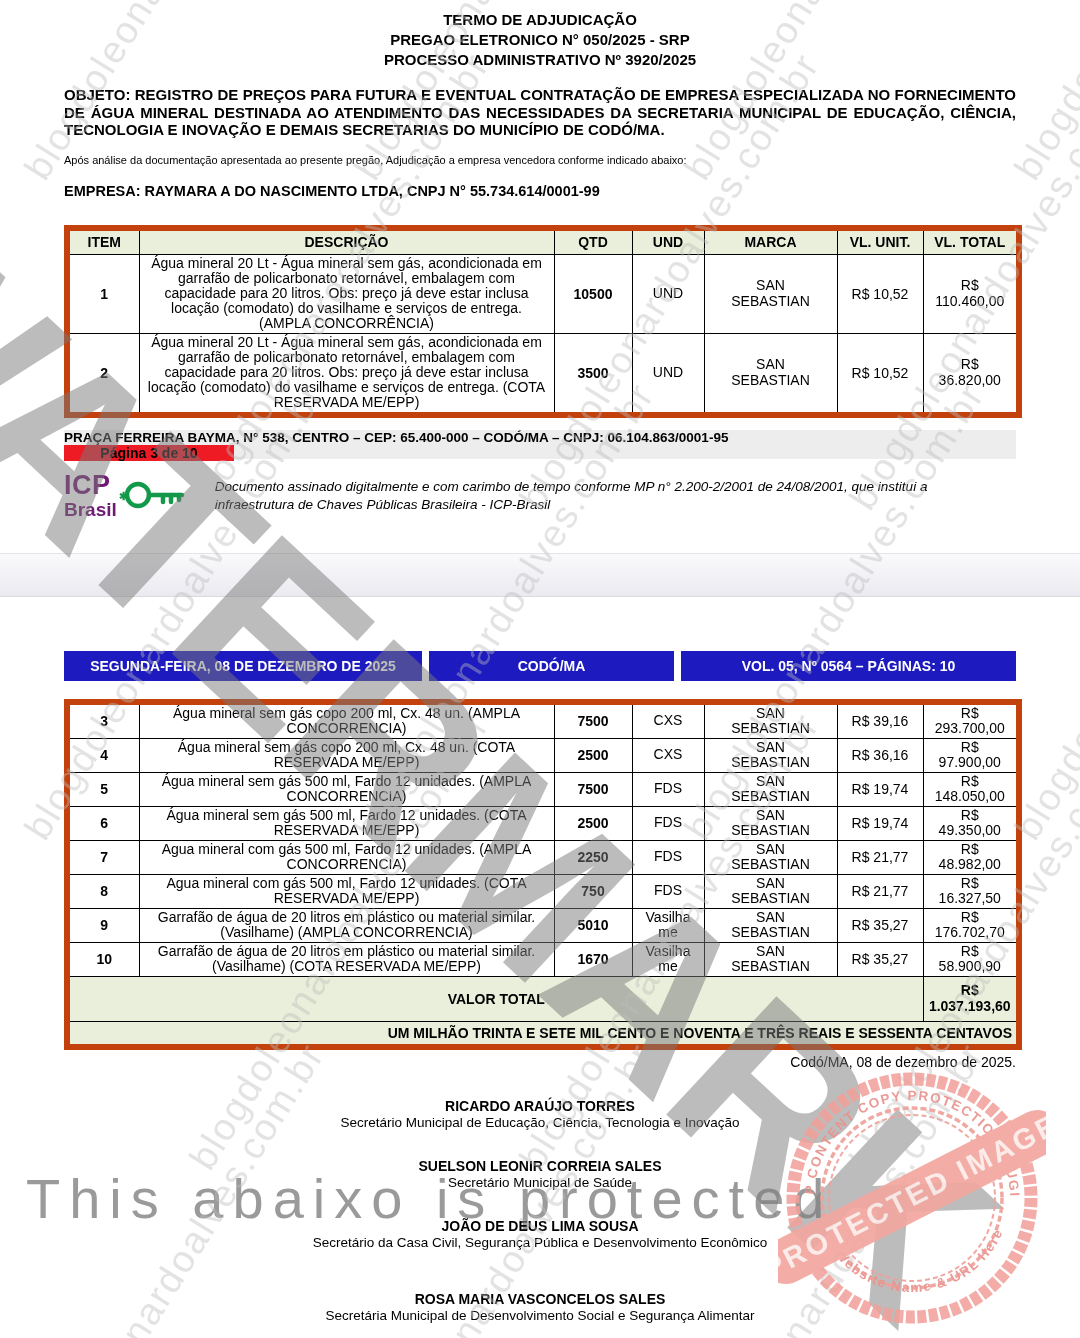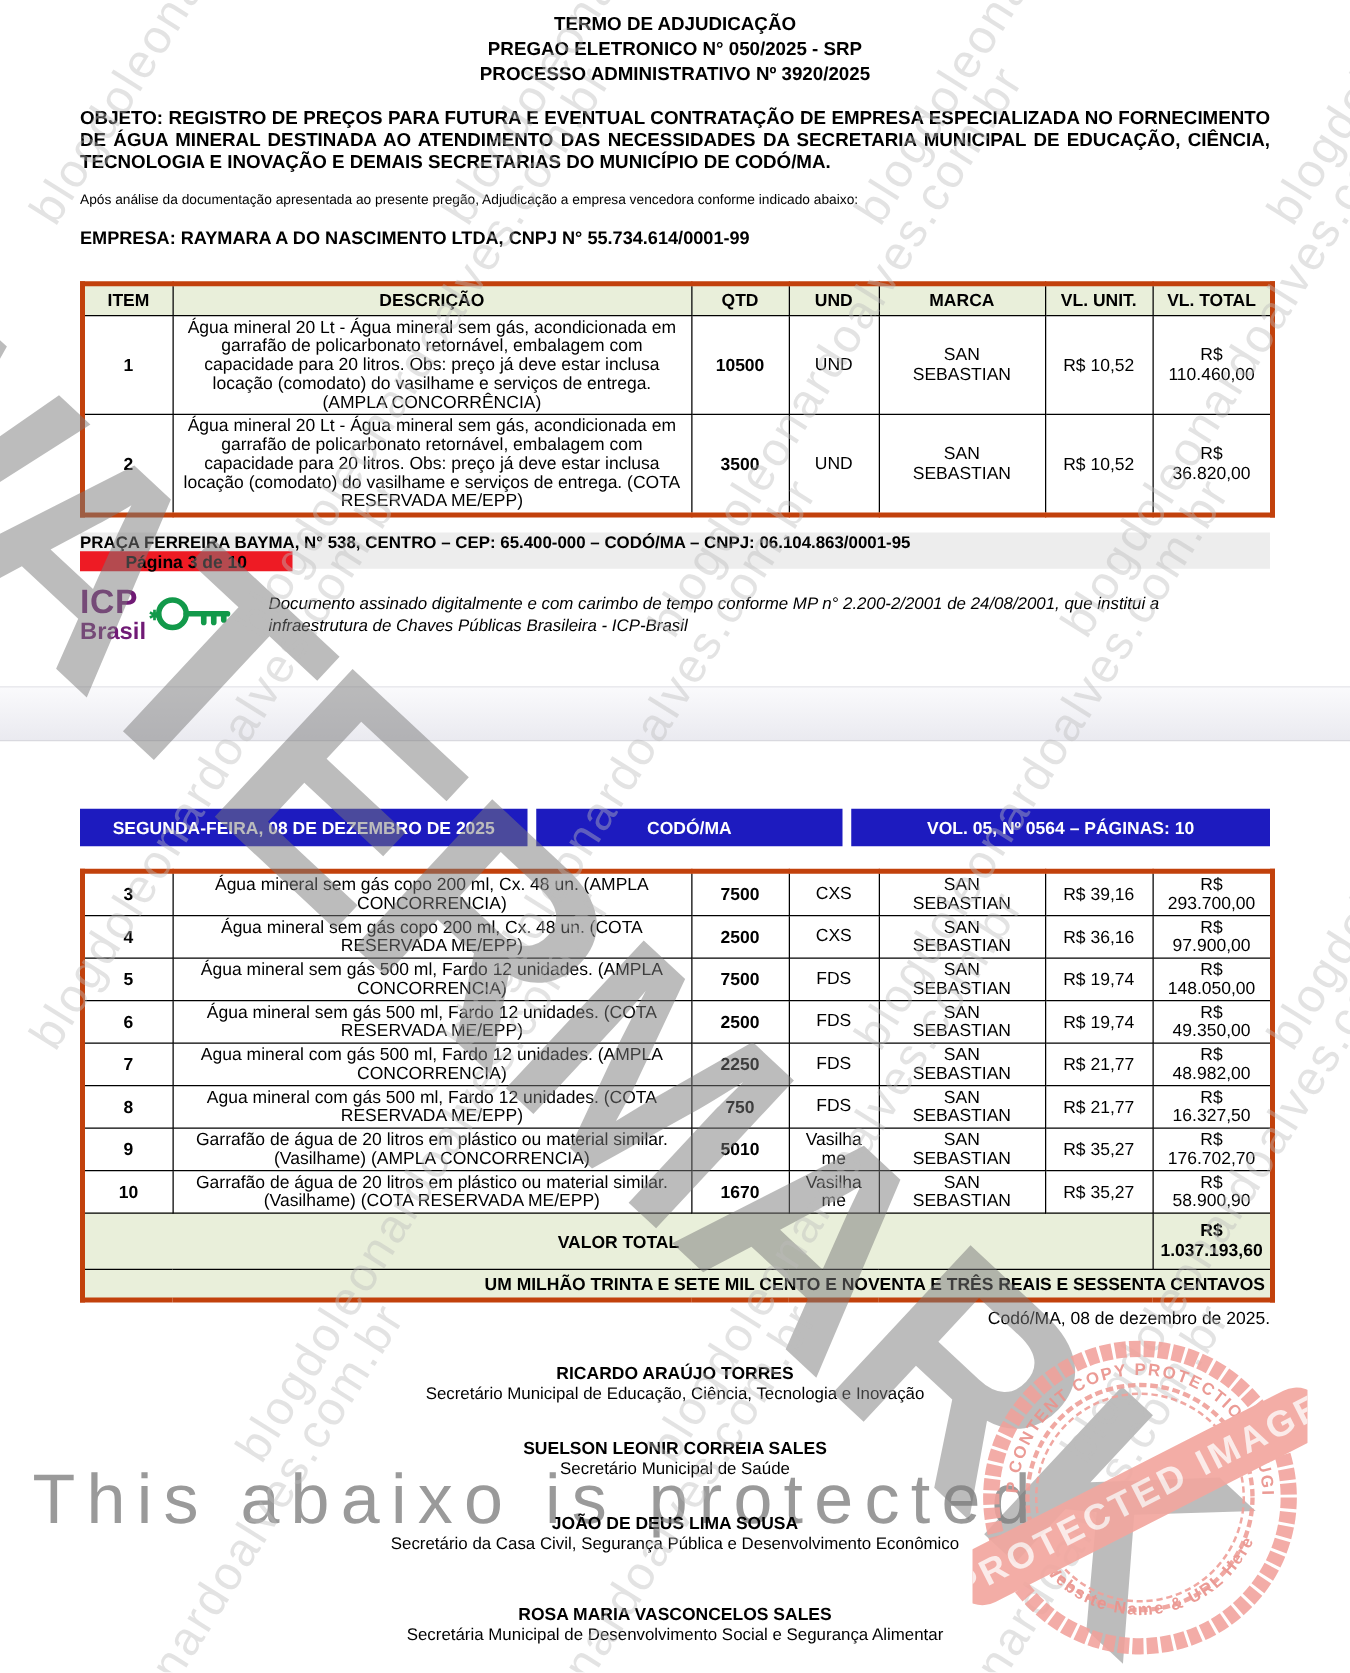--- a/index.html
+++ b/index.html
@@ -7,21 +7,21 @@
   .page{position:relative;width:1080px;height:1338px;background:#fff;overflow:hidden;}
   .content{position:relative;z-index:1;margin:0 64px;width:952px;}
 
   
   .titles{padding-top:10px;text-align:center;font-weight:bold;font-size:15px;line-height:20px;}
   .objeto{margin-top:16px;font-weight:bold;font-size:15px;line-height:17.5px;text-align:justify;}
   .apos{margin-top:15px;font-size:11px;}
   .empresa{margin-top:17px;font-weight:bold;font-size:14.5px;}
 
   
-  table.items{margin-top:26px;border-collapse:collapse;width:952px;table-layout:fixed;border:4px solid #c2410c;}
+  table.items{margin-top:26px;border-collapse:collapse;width:952px;table-layout:fixed;border:6px solid #c2410c;}
   table.items2{margin-top:18px;}
   table.items td,table.items th{border:1px solid #000;font-size:14px;padding:1px 4px;vertical-align:middle;text-align:center;}
   table.items th{background:#e9efda;font-size:14px;height:21px;padding:1px 2px;}
   col.c-item{width:72px;}col.c-desc{width:415px;}col.c-qtd{width:78px;}
   col.c-und{width:72px;}col.c-marca{width:133px;}col.c-unit{width:86px;}col.c-total{width:96px;}
   td.c-desc{text-align:justify;line-height:15.2px;padding:2px 6px;}
   td.c-item,td.c-qtd{font-weight:bold;}
   td.pre{white-space:pre-line;line-height:15.5px;}
   tr.total-row td{background:#e9efda;font-weight:bold;height:42px;}
   tr.words-row td{background:#e9efda;font-weight:bold;height:20px;font-size:14px;text-align:right;}

